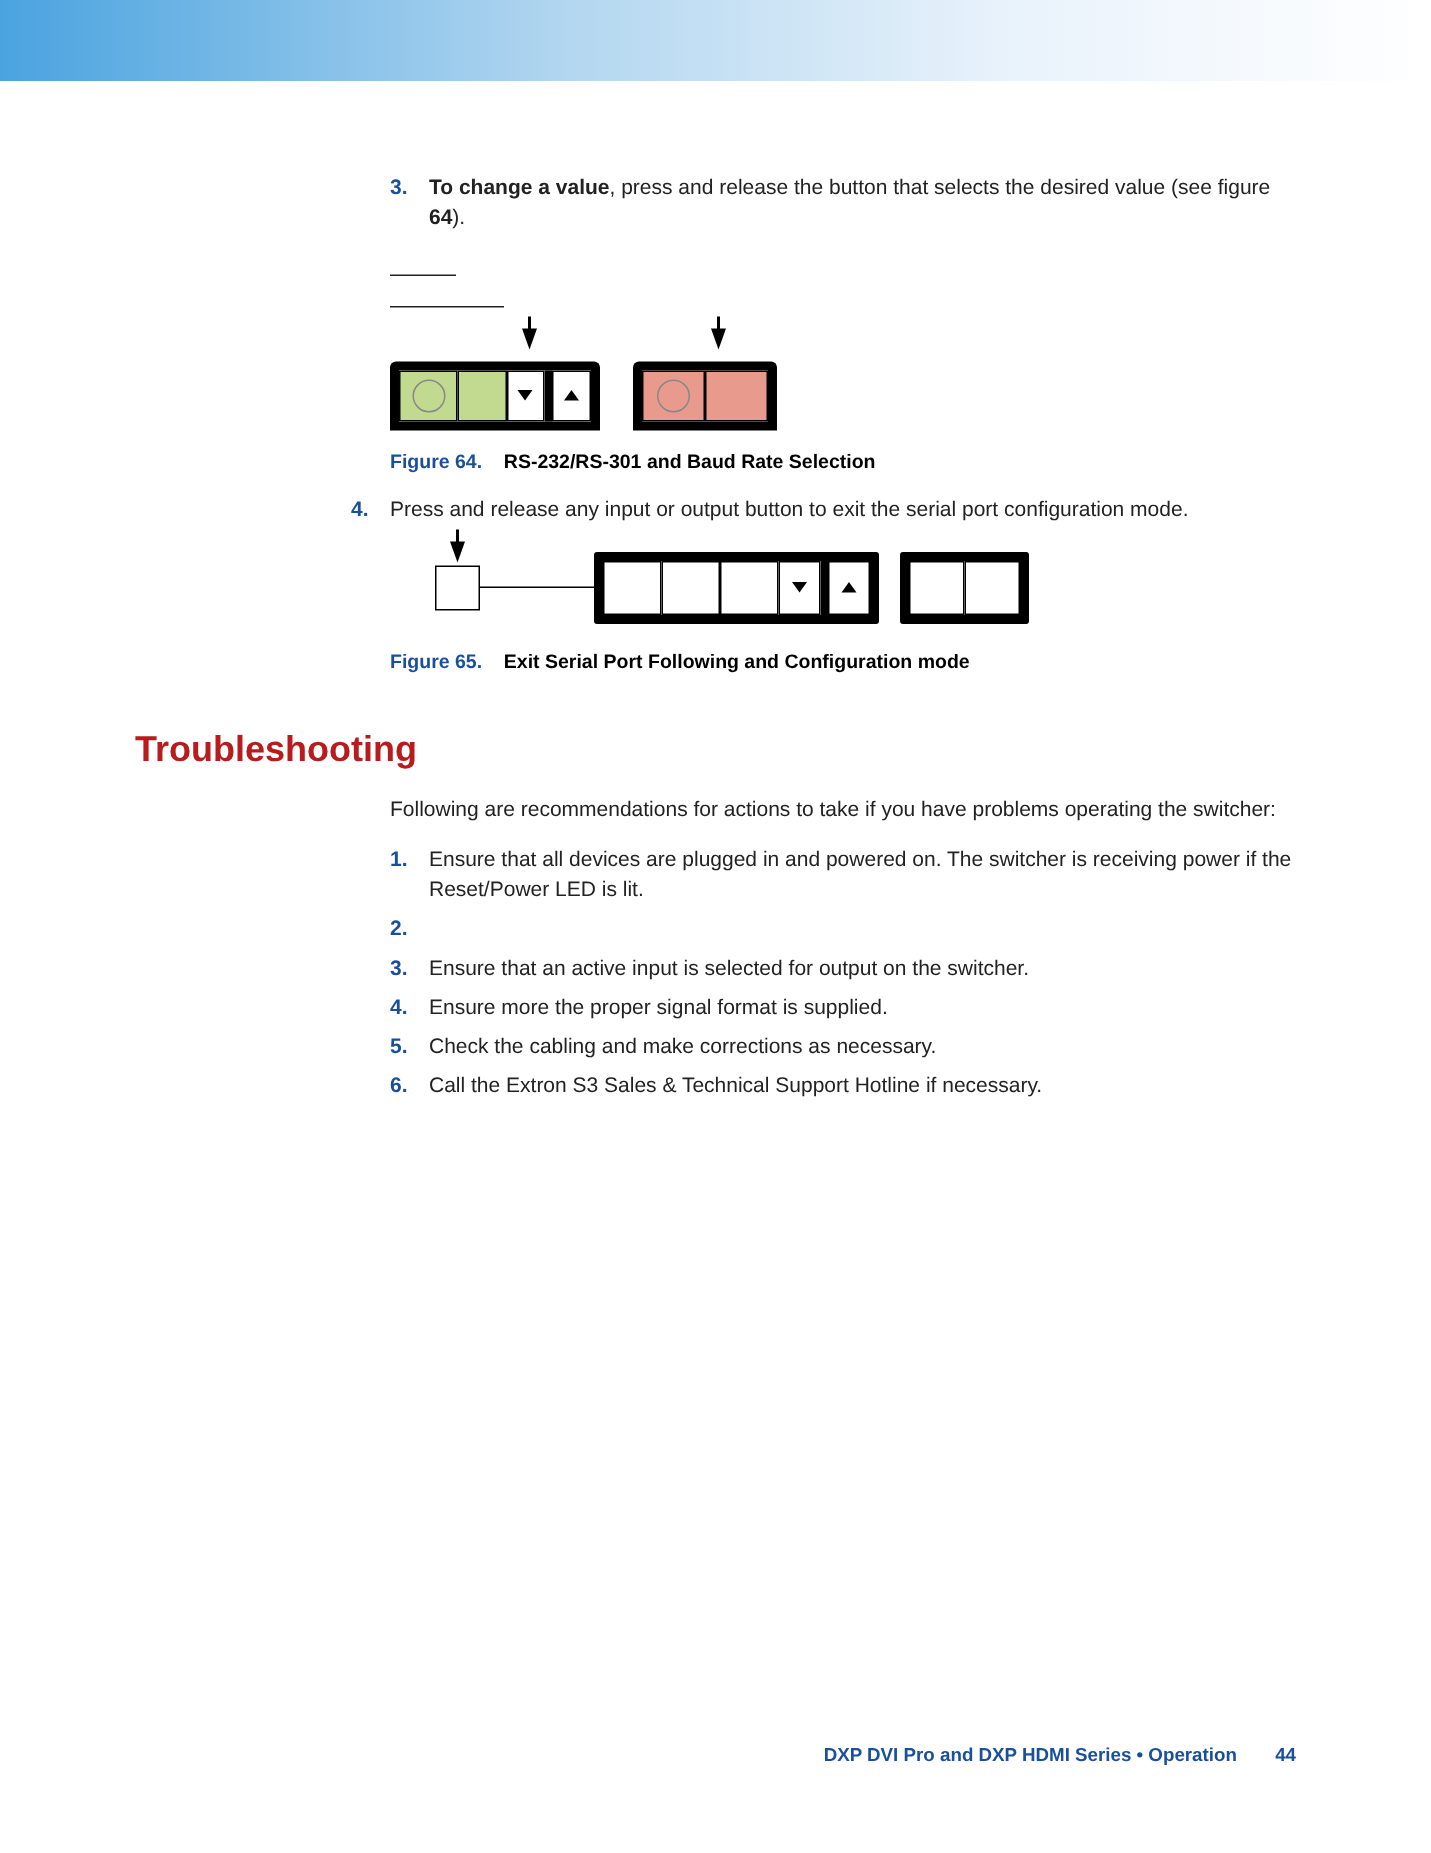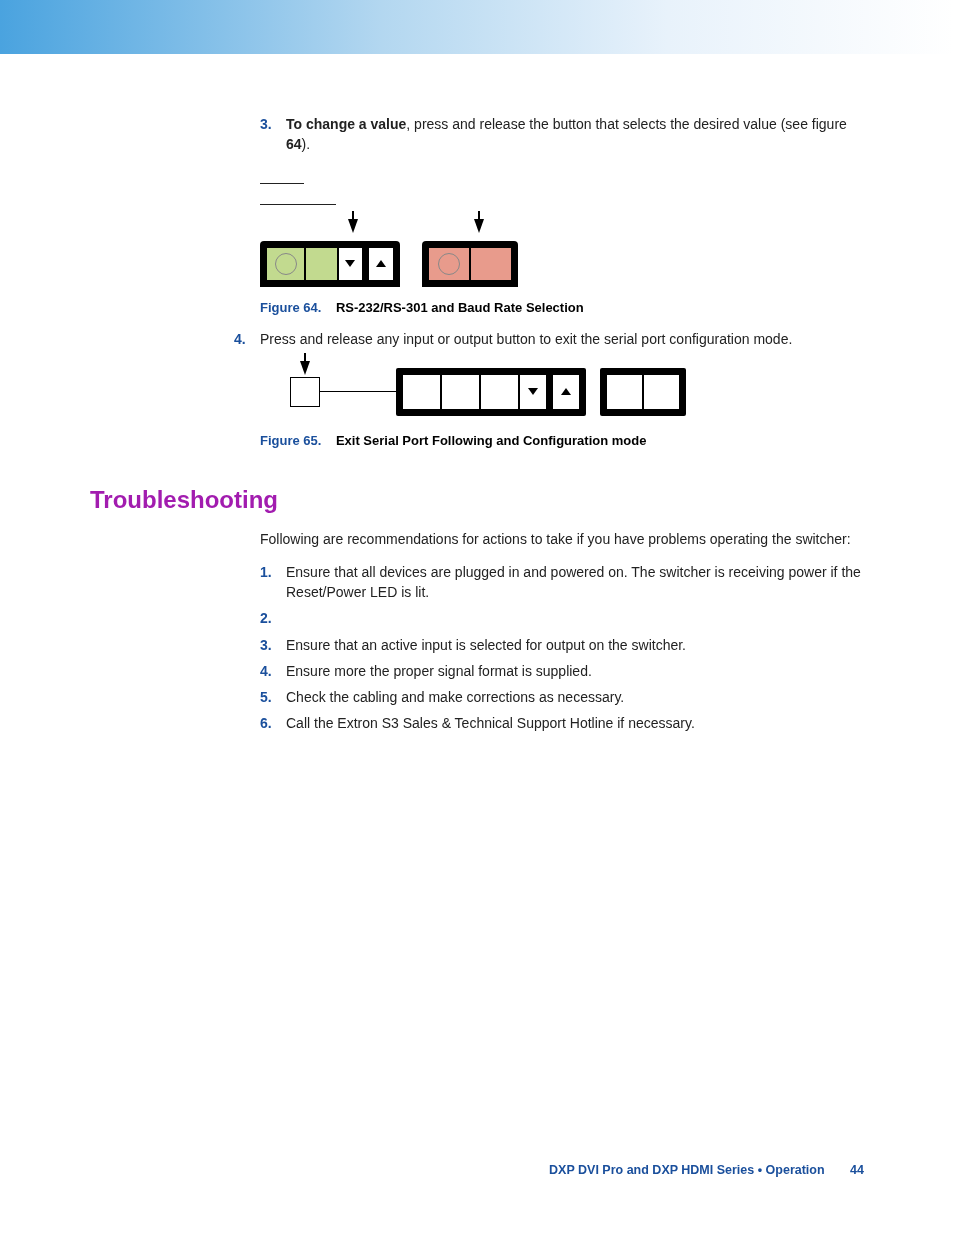--- a/index.html
+++ b/index.html
@@ -115,21 +115,21 @@
   }
   .hline {
     width: 76px; height: 1.5px; background:#000;
   }
   .panel-65a { width: 190px; height: 48px; background:#000; padding:6px; border-radius: 2px;}
   .panel-65b { width: 86px; height: 48px; background:#000; padding:6px; border-radius: 2px; margin-left: 14px;}
   .panel-65a .panel-inner-white,
   .panel-65b .panel-inner-white { border: 0; }
   .gap { width: 5px; background:#000; flex:0 0 5px;}
   h2.section {
-    color: #a21caf;
+    color: #b91c1c;
     font-size: 24px;
     font-weight: bold;
     margin: 32px 0 12px -170px;
   }
   .step-list .num-item { margin-bottom: 6px; }
   .footer {
     position: absolute;
     bottom: 56px;
     right: 90px;
     font-size: 12.5px;

